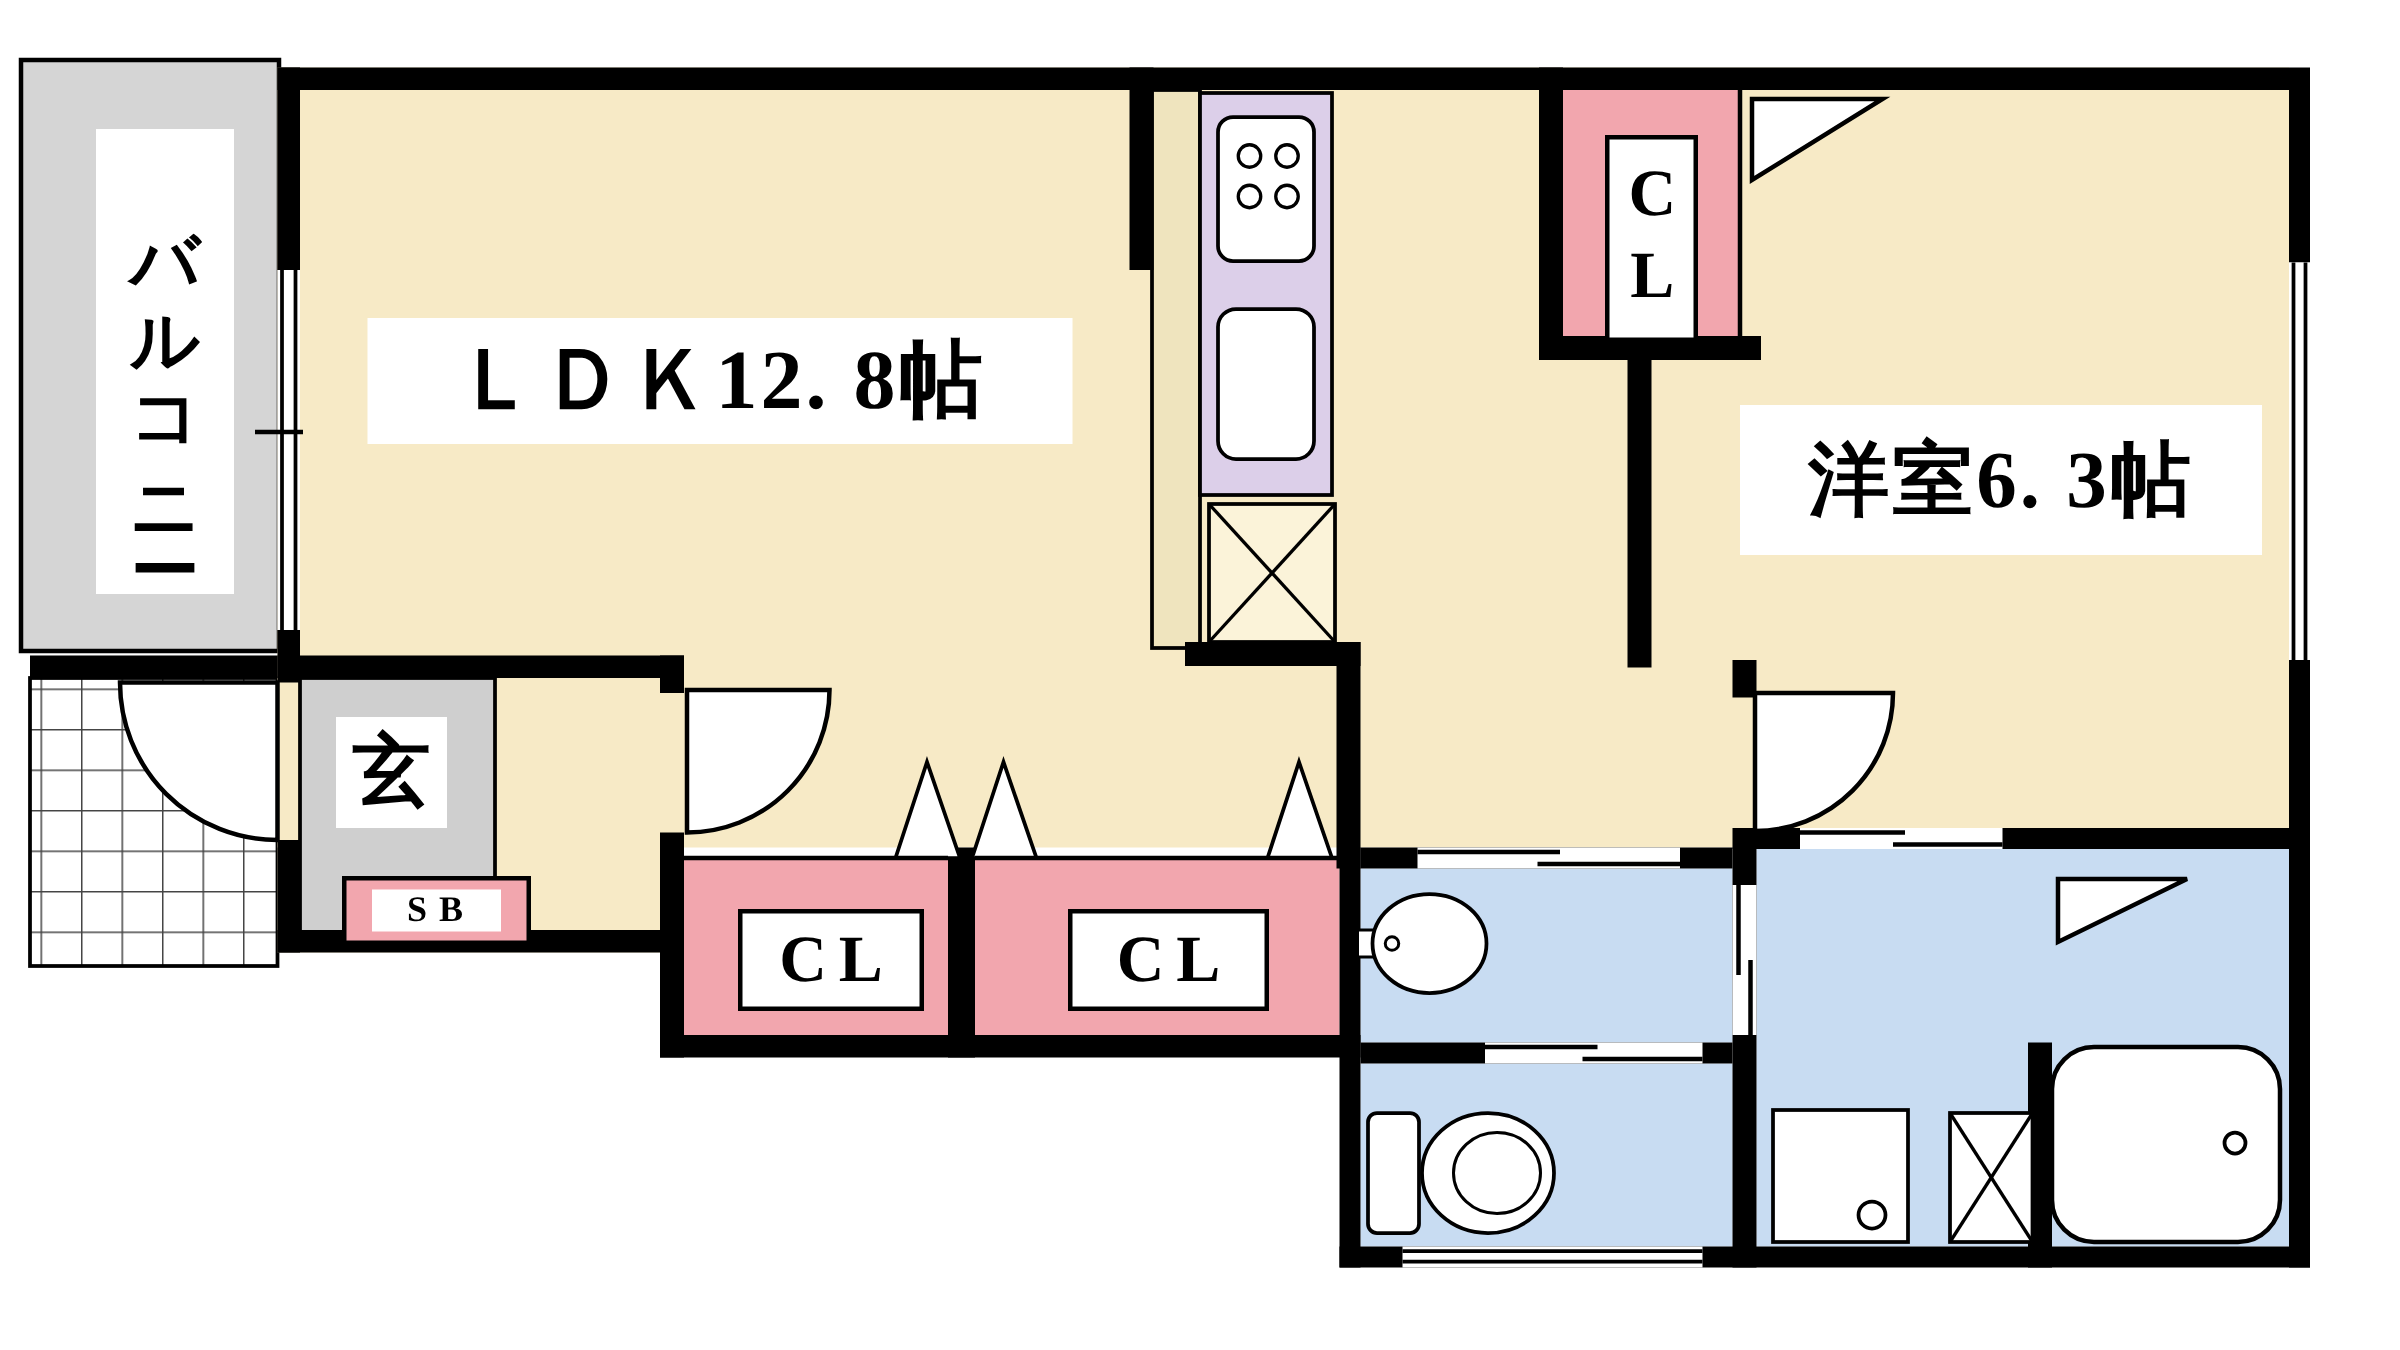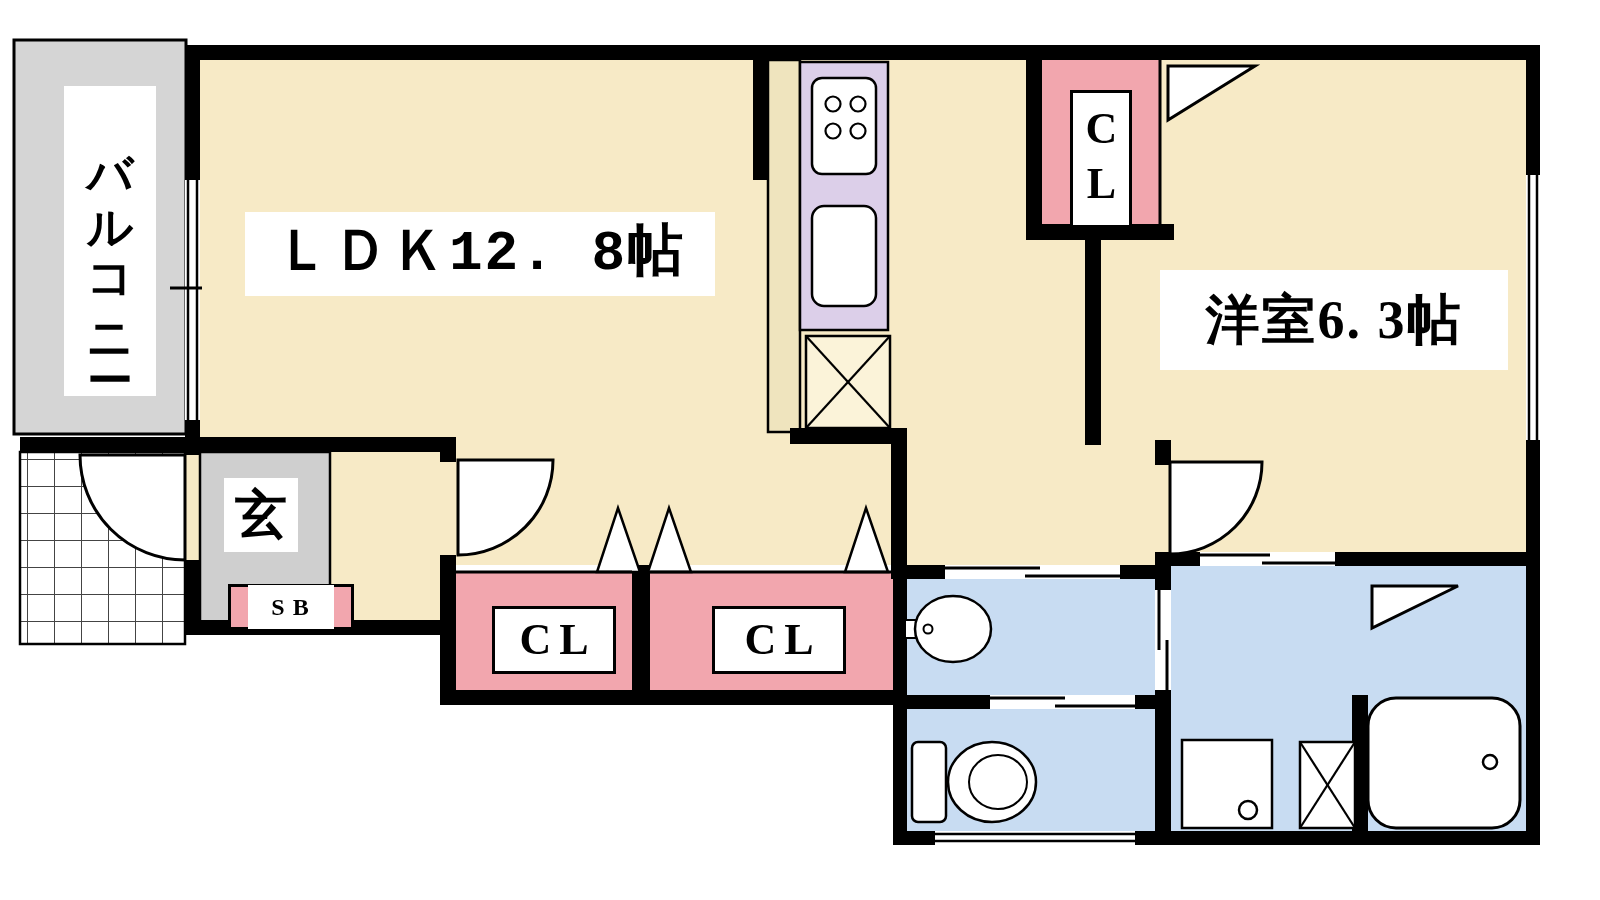--- a/index.html
+++ b/index.html
@@ -185,29 +185,29 @@
 
   <g stroke="#000" stroke-width="3">
     <line x1="456" y1="572" x2="632" y2="572"></line>
     <line x1="650" y1="572" x2="893" y2="572"></line>
     <line x1="1160" y1="60" x2="1160" y2="224"></line>
   </g>
 </svg>
 
 <div class="label vlabel" style="left:66px;top:92px;width:88px;height:300px;font-size:46px;">バルコニー</div>
 
-<div class="label" style="left:245px;top:212px;width:470px;height:84px;font-size:56px;letter-spacing:2px;font-family:Liberation Mono, monospace;">ＬＤＫ12. 8帖</div>
+<div class="label" style="left:245px;top:212px;width:470px;height:84px;font-size:56px;letter-spacing:2px;">ＬＤＫ12. 8帖</div>
 
 <div class="label" style="left:1160px;top:270px;width:348px;height:100px;font-size:54px;letter-spacing:2px;">洋室6. 3帖</div>
 
 <div class="label vlabel bordered" style="left:1070px;top:90px;width:56px;height:132px;font-size:44px;">CL</div>
 
 <div class="label" style="left:224px;top:478px;width:74px;height:74px;font-size:52px;">玄</div>
 
 <div class="sbbox" style="left:228px;top:584px;width:120px;height:40px;">
-  <div class="sbinner" style="width:80px;height:44px;font-size:24px;">SB</div>
+  <div class="sbinner" style="width:80px;height:28px;font-size:24px;">SB</div>
 </div>
 
 <div class="label bordered" style="left:492px;top:606px;width:110px;height:62px;font-size:44px;letter-spacing:8px;padding-left:8px;">CL</div>
 
 <div class="label bordered" style="left:712px;top:606px;width:120px;height:62px;font-size:44px;letter-spacing:8px;padding-left:8px;">CL</div>
 
 </div>
 
 </body></html>

